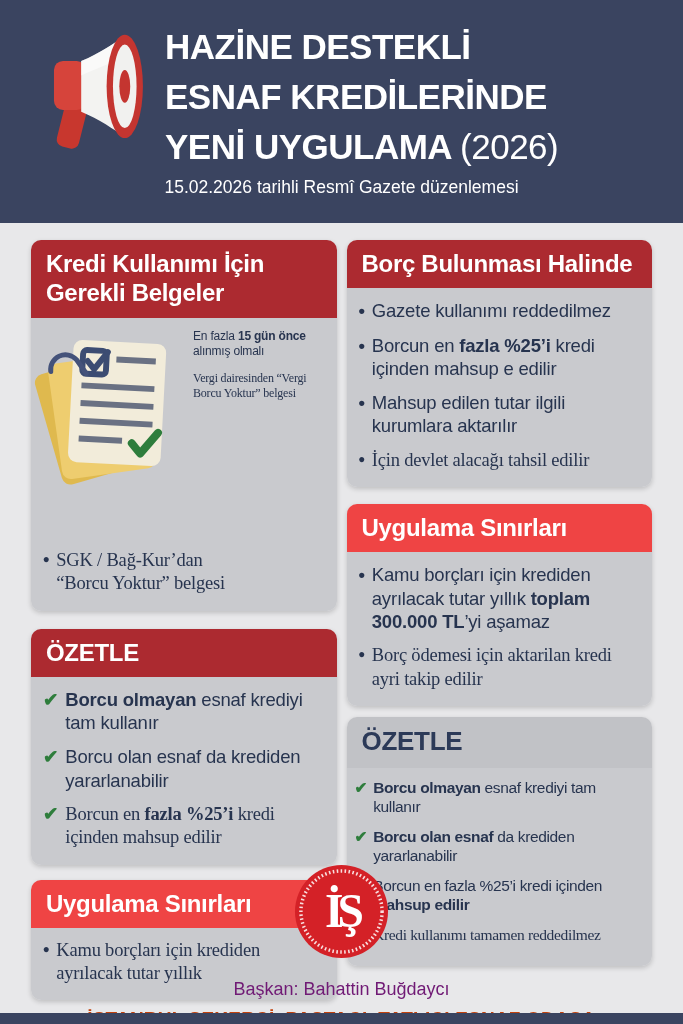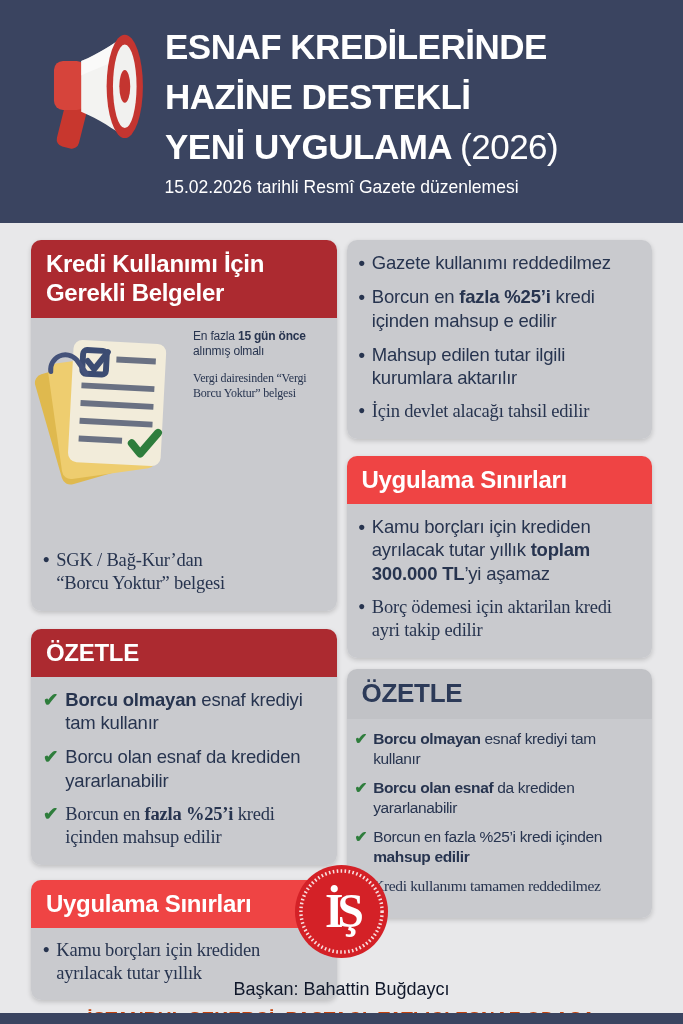--- a/index.html
+++ b/index.html
@@ -65,21 +65,21 @@
   .tight .card-body{ font-size:15.5px; letter-spacing:-0.35px; padding:10px 6px 12px 8px; }
   .tight .item{ gap:6px; margin-bottom:10px; }
   
   .logo{ position:absolute; left:292px; top:862px; width:99px; height:99px; }
   .org-line{
     position:absolute; top:1008px; left:0; width:100%; text-align:center;
     font-size:19px; font-weight:700; color:#c2410c; letter-spacing:0.2px;
   }
   .person-line{
     position:absolute; top:979px; left:0; width:100%; text-align:center;
-    font-size:18px; color:#0f172a;
+    font-size:18px; color:#701a75;
   }
   .bottom-strip{
     position:absolute; bottom:0; left:0; width:100%; height:11px; background:#3a4460;
   }
 </style>
 </head>
 <body>
 
 <div class="poster">
 
@@ -87,22 +87,22 @@
     <svg class="megaphone" viewBox="0 0 130 140" aria-hidden="true">
       <rect x="30" y="76" width="25" height="58" rx="8" fill="#c8372e" transform="rotate(14 42 105)"></rect>
       <rect x="22" y="38" width="35" height="54" rx="10" fill="#d6443b"></rect>
       <path d="M52 38 C72 30 88 18 100 11 L100 121 C88 114 72 102 52 94 Z" fill="#f3f3f1"></path>
       <path d="M52 38 C72 30 88 18 100 11 L100 34 C85 40 66 48 52 54 Z" fill="#ffffff" opacity="0.55"></path>
       <ellipse cx="100" cy="66" rx="20" ry="57" fill="#c43530"></ellipse>
       <ellipse cx="100" cy="66" rx="13" ry="46" fill="#f1f1ef"></ellipse>
       <ellipse cx="100" cy="66" rx="6" ry="18" fill="#c43530"></ellipse>
     </svg>
     <div class="titlebox">
+      <div class="title-line">HAZİNE DESTEKLİ</div>
       <div class="title-line">ESNAF KREDİLERİNDE</div>
-      <div class="title-line">HAZİNE DESTEKLİ</div>
       <div class="title-line"><span>YENİ UYGULAMA </span><span class="title-year">(2026)</span></div>
     </div>
     <div class="subtitle">15.02.2026 tarihli Resmî Gazete düzenlemesi</div>
   </div>
 
   <div class="main">
 
     <div class="col">
 
       <div class="card mb18">
@@ -167,20 +167,21 @@
               <span class="txt"><span>Kamu borçları için krediden ayrılacak tutar yıllık </span></span>
             </div>
           </div>
       </div>
 
     </div>
 
     <div class="col">
 
       <div class="card mb17">
+        <div class="card-header hdr-red">Borç Bulunması Halinde</div>
         <div class="card-body">
             <div class="item bullet">
               <span class="marker">•</span>
               <span class="txt"><span>Gazete kullanımı reddedilmez</span></span>
             </div>
             <div class="item bullet">
               <span class="marker">•</span>
               <span class="txt"><span>Borcun en </span><span class="b">fazla %25’i</span><span> kredi içinden mahsup e edilir</span></span>
             </div>
             <div class="item bullet">

